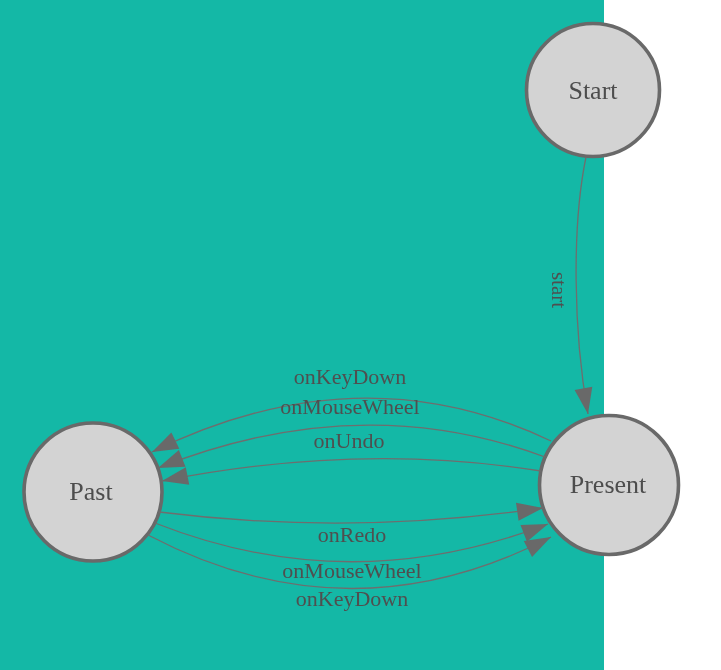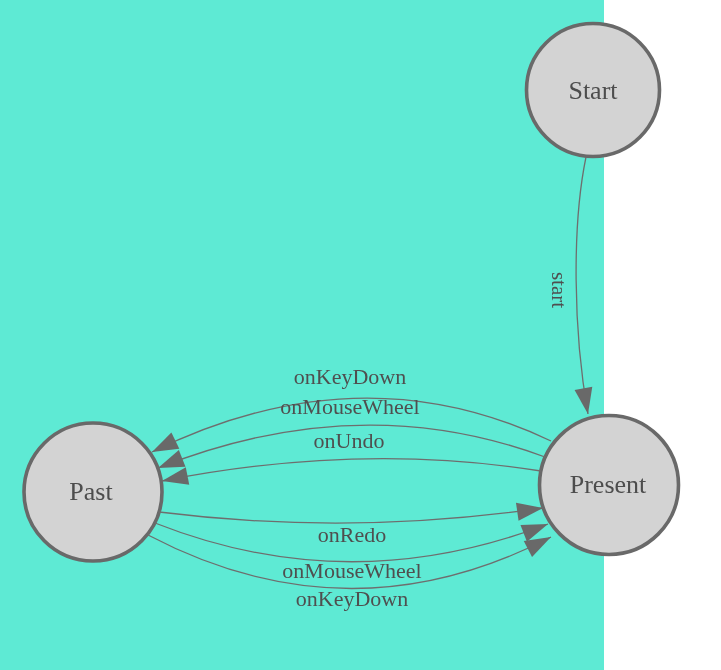--- a/index.html
+++ b/index.html
@@ -7,21 +7,21 @@
     padding: 0;
     background: #ffffff;
     width: 721px;
     height: 670px;
     overflow: hidden;
   }
   .stage {
     position: relative;
     width: 604px;
     height: 670px;
-    background: #5eead4;
+    background: #14b8a6;
   }
   svg { display: block; }
   .node-circle {
     fill: #d3d3d3;
     stroke: #696969;
     stroke-width: 3.6px;
   }
   .edge-path {
     fill: none;
     stroke: #6e6e6e;

